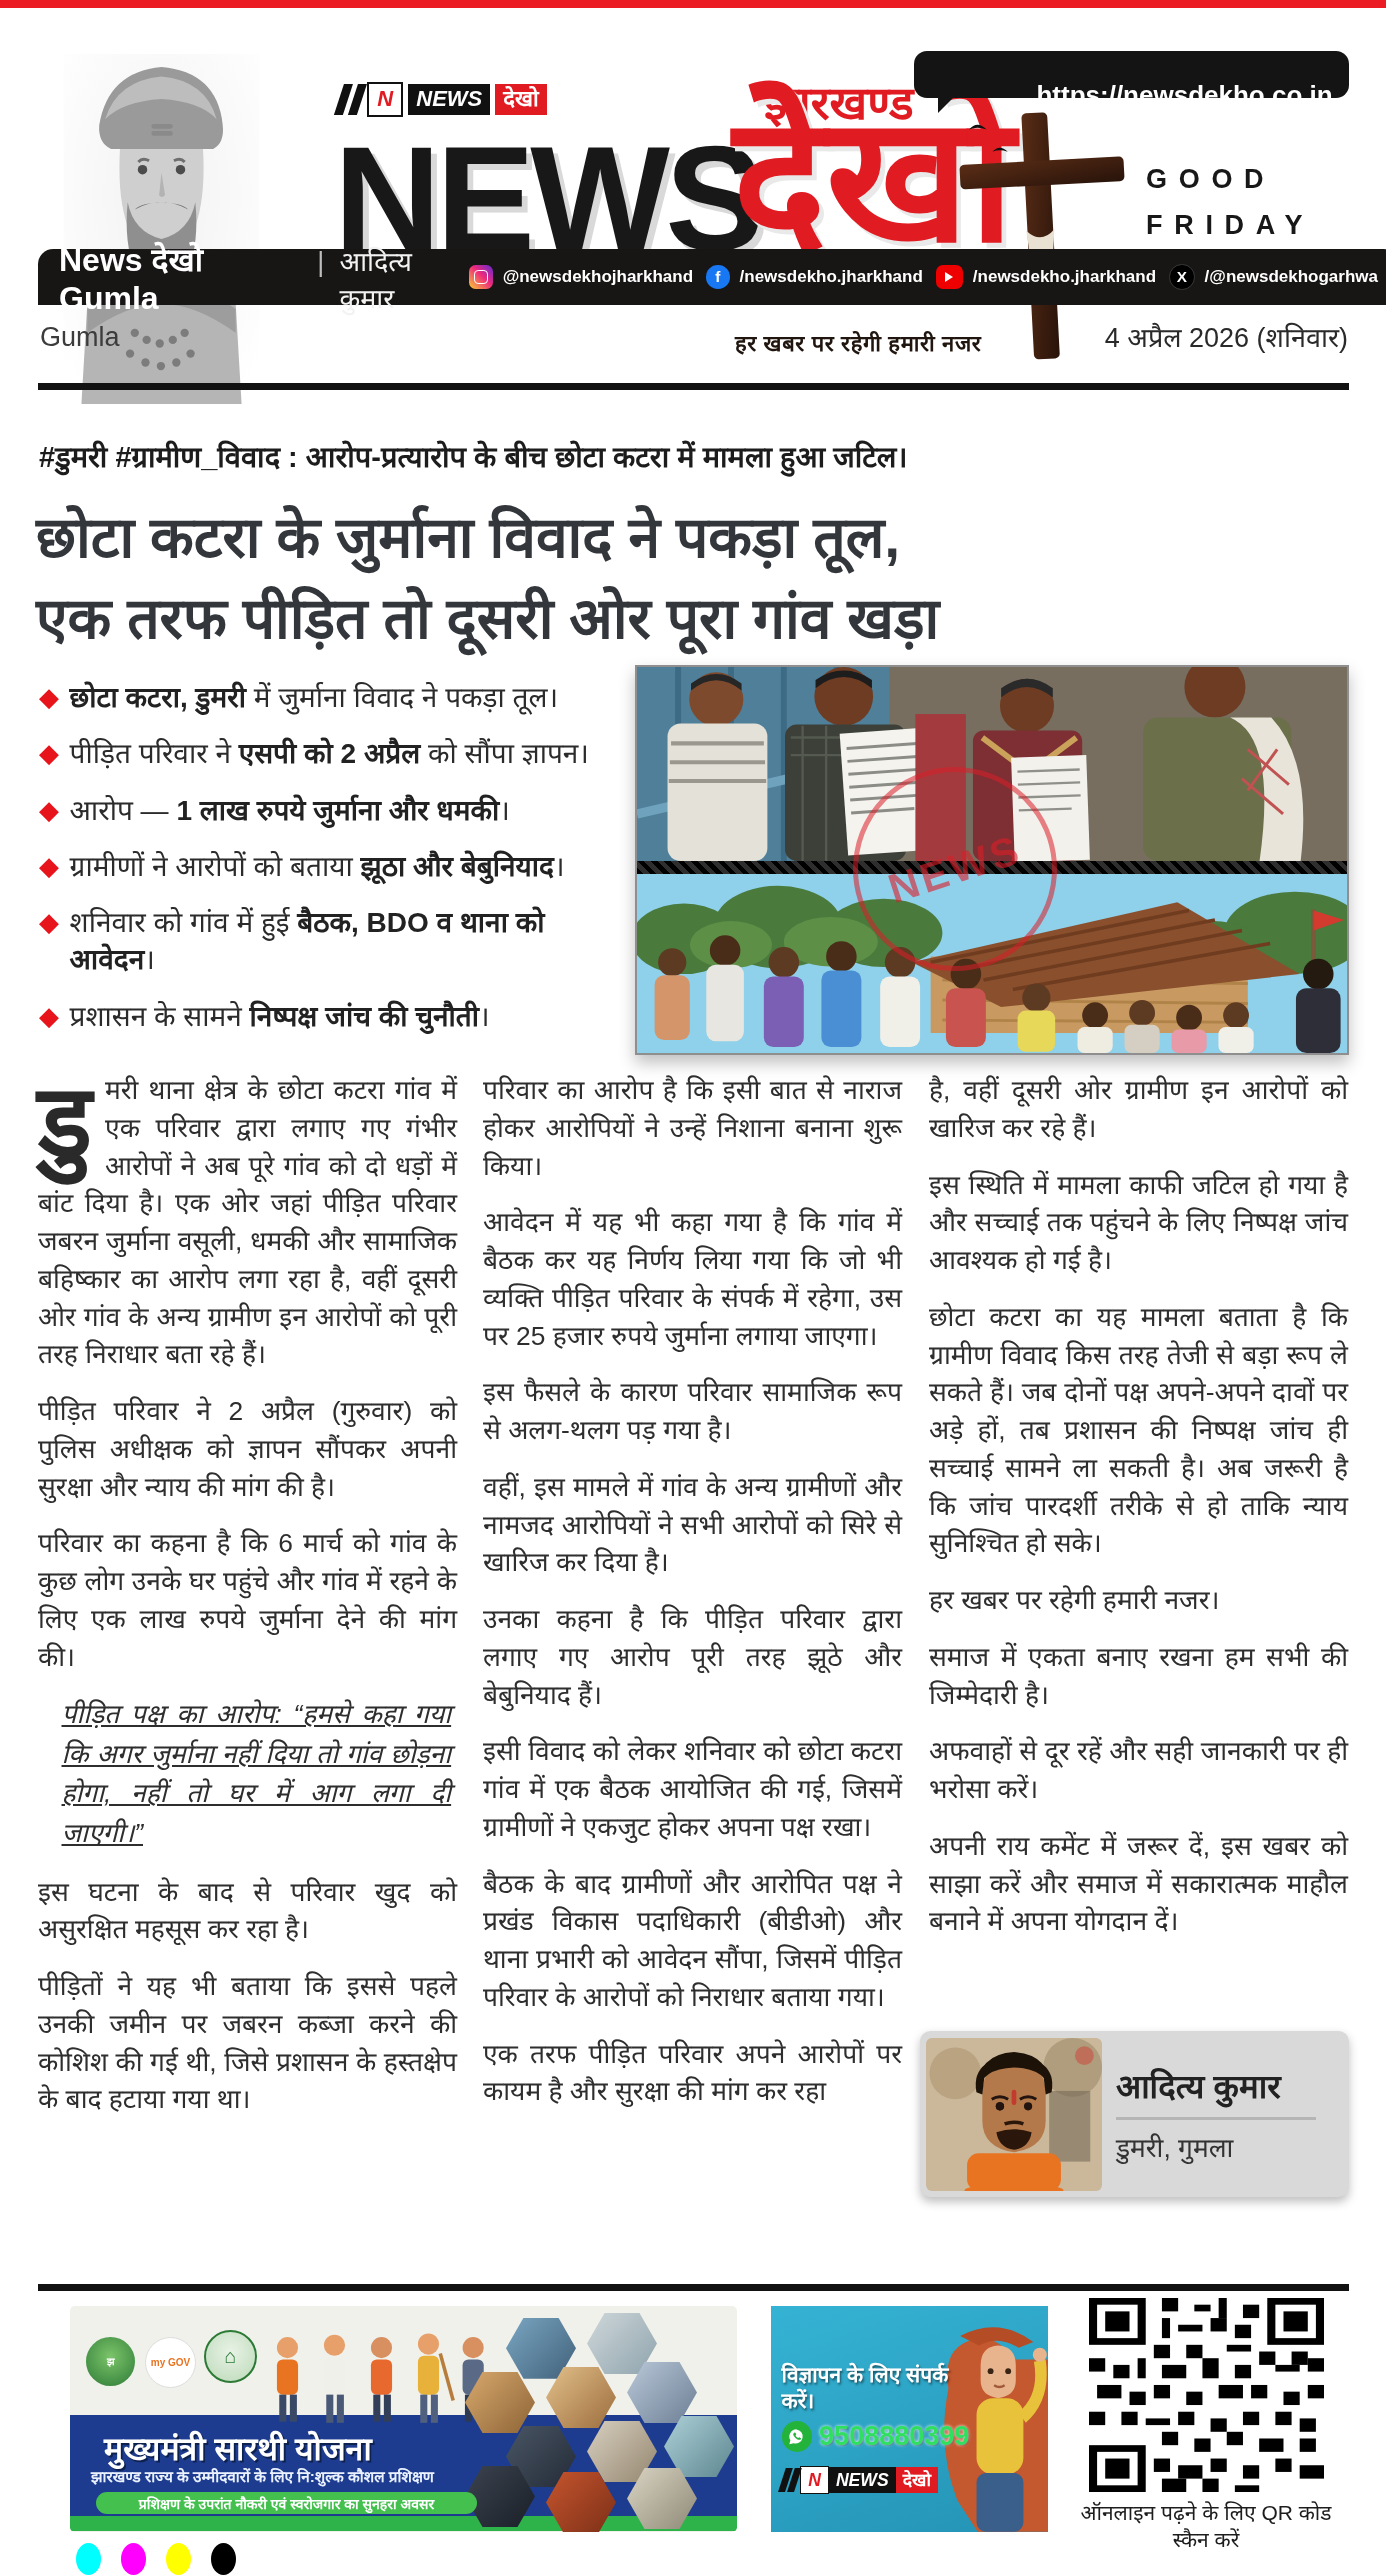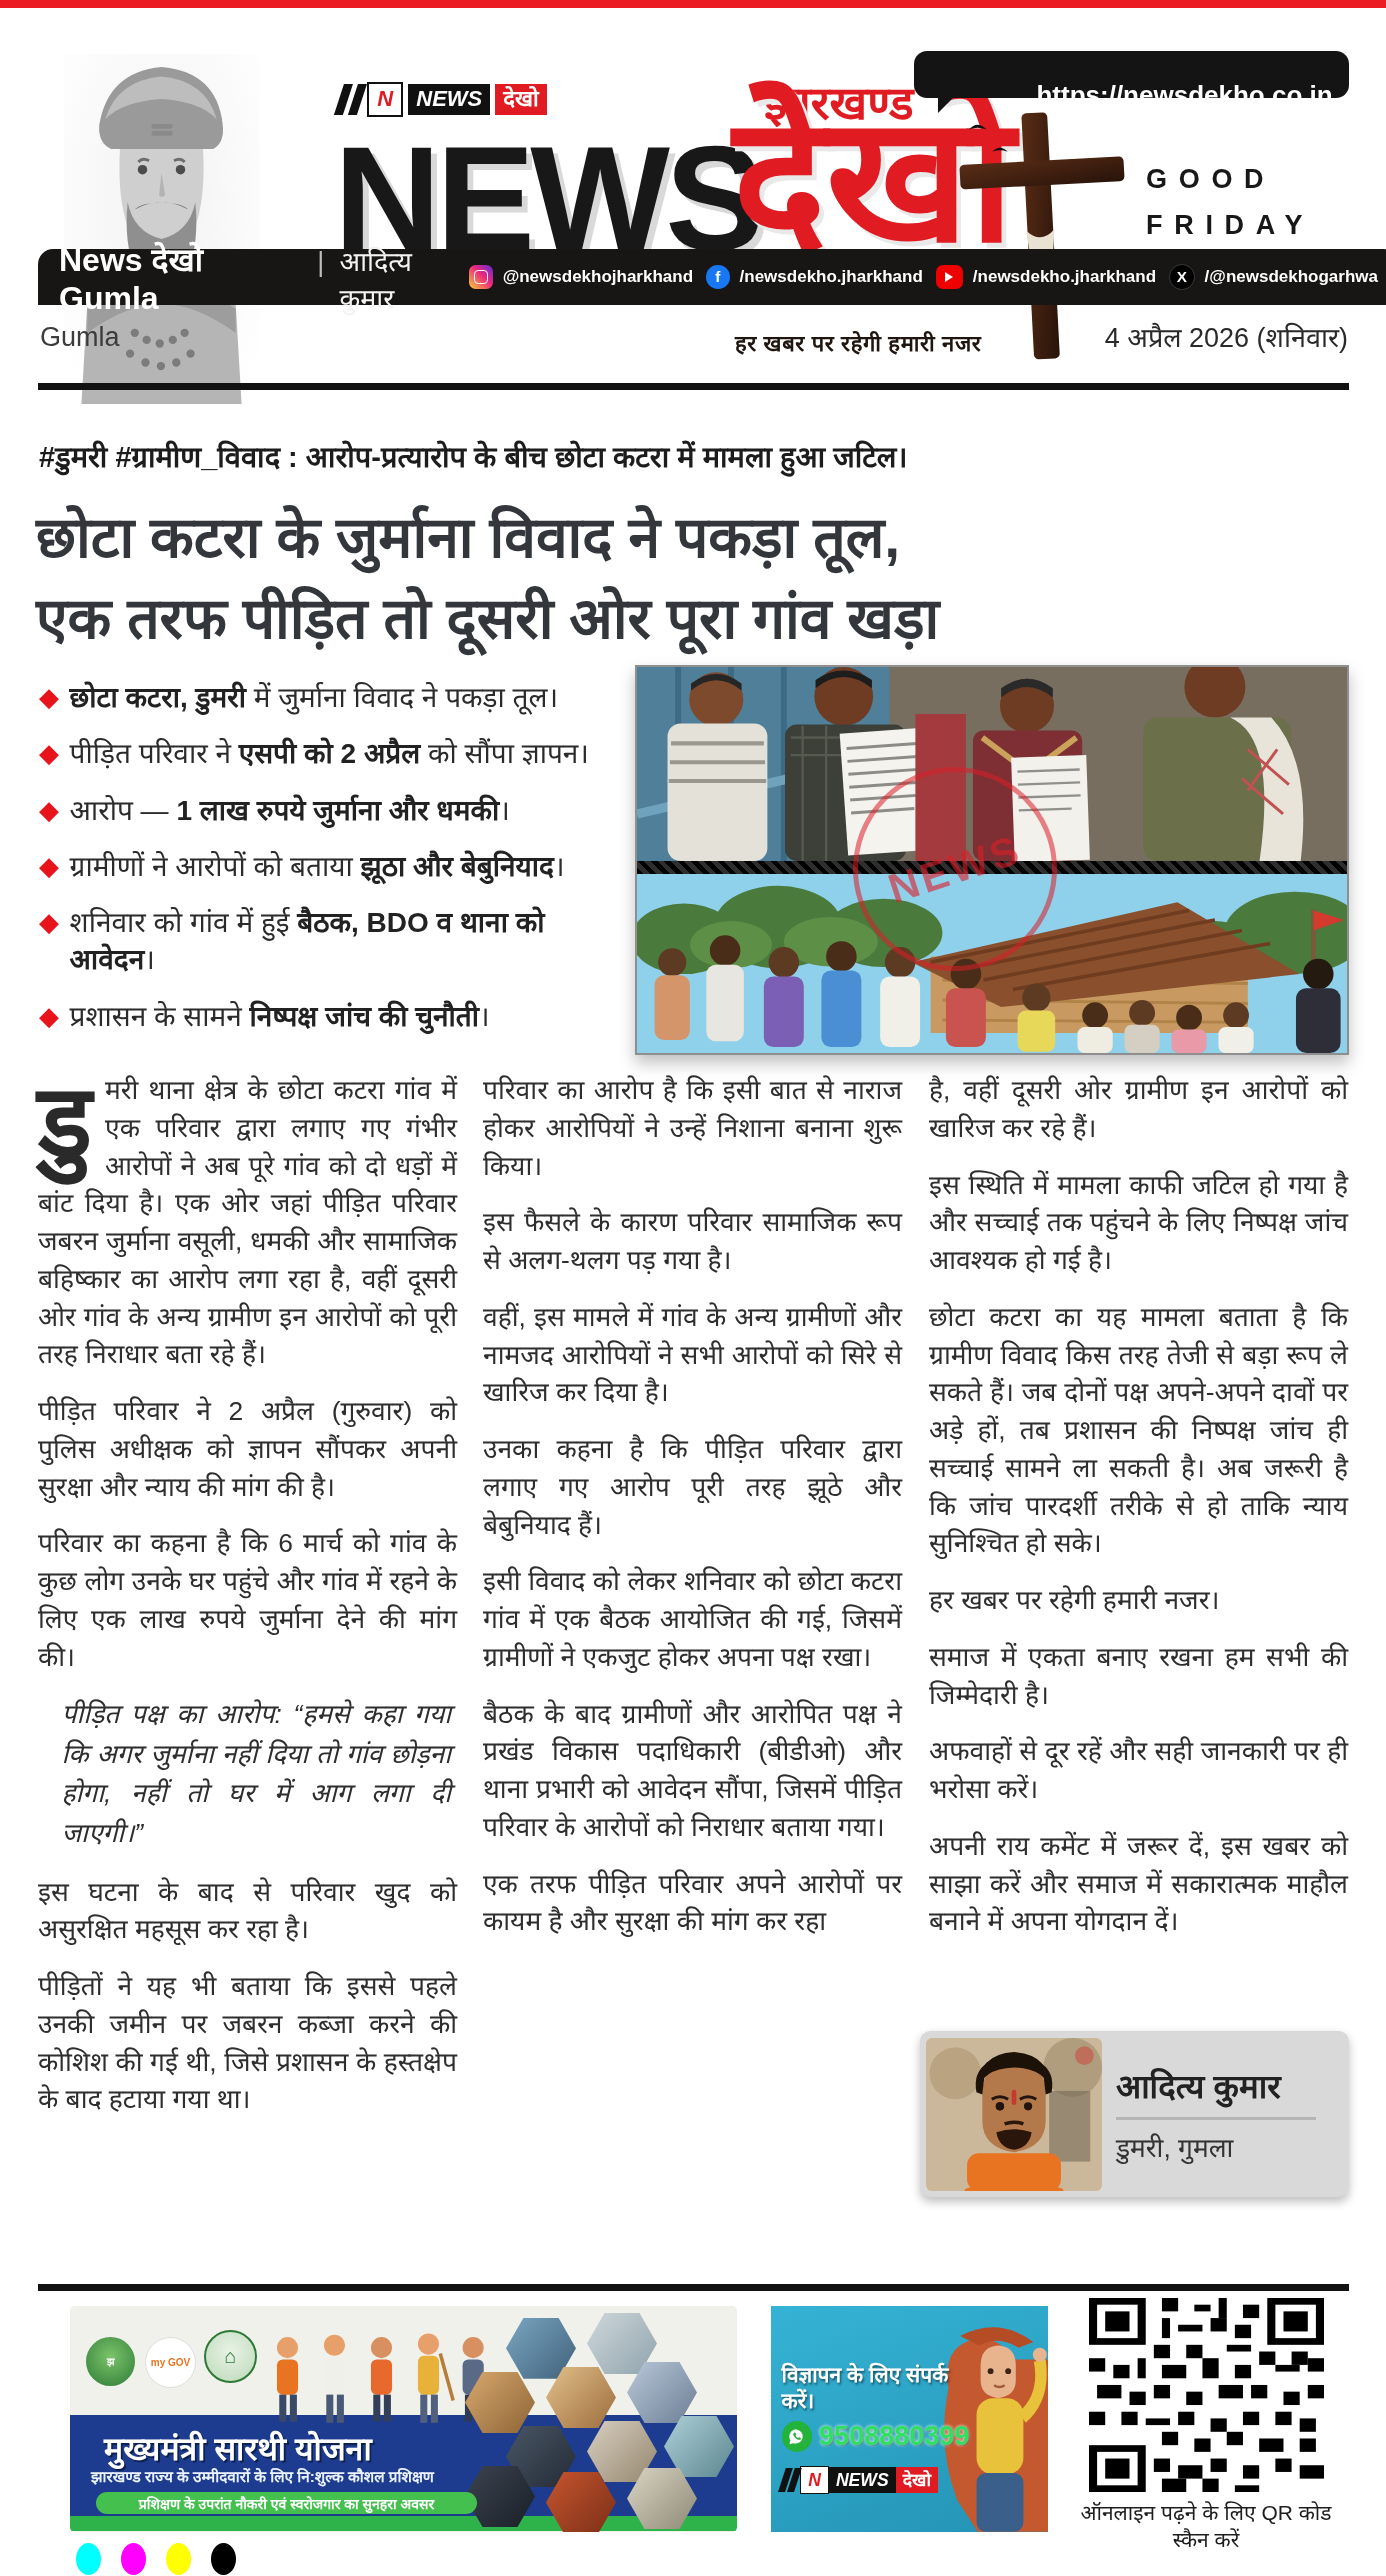--- a/index.html
+++ b/index.html
@@ -74,21 +74,21 @@
   #photo-bottom{position:absolute;left:0;top:207px;width:100%;height:179px;overflow:hidden;}
   #watermark{position:absolute;left:216px;top:100px;width:194px;height:194px;border:5.9px solid rgba(220,30,40,.55);
              border-radius:50%;display:flex;align-items:center;justify-content:center;transform:rotate(-18deg);}
   #watermark span{color:rgba(220,30,40,.6);font-size:41px;font-weight:900;letter-spacing:3.5px;}
 
   
   .col{position:absolute;top:1072px;width:419px;}
   #col1{left:38px;} #col2{left:483px;} #col3{left:929px;}
   .para{font-size:26.4px;line-height:1.43;text-align:justify;color:#2e2e2e;margin:0 0 19px;}
   .dropcap{float:left;font-size:101px;line-height:.82;font-weight:800;color:#2a2a2a;margin:8.2px 13px 0 0;}
-  .quote{font-style:italic;margin:5.9px 5.9px 20px 23.5px;font-size:26.4px;line-height:1.5;color:#2e2e2e;text-align:justify;}
+  .quote{font-style:italic;margin:5.9px 5.9px 20px 23.5px;font-size:26.4px;line-height:1.5;color:#2e2e2e;text-align:justify;text-decoration:underline;}
 
   
   #author-card{left:920px;top:2031px;width:429px;height:166px;background:#d9d9d9;border-radius:10.6px;
                box-shadow:0 4.7px 9.4px rgba(0,0,0,.25);display:flex;align-items:center;padding:5.9px;box-sizing:border-box;gap:14px;}
   #author-photo{width:176px;height:153px;border-radius:5.9px;overflow:hidden;flex:0 0 auto;}
   #author-name{font-size:33px;font-weight:800;color:#222;}
   #author-div{width:200px;height:2.9px;background:#b5b5b5;margin:9.4px 0;}
   #author-loc{font-size:26.4px;color:#333;}
 
   
@@ -407,20 +407,21 @@
     <p class="para"><span class="dropcap">डु</span><span>मरी थाना क्षेत्र के छोटा कटरा गांव में एक परिवार द्वारा लगाए गए गंभीर आरोपों ने अब पूरे गांव को दो धड़ों में बांट दिया है। एक ओर जहां पीड़ित परिवार जबरन जुर्माना वसूली, धमकी और सामाजिक बहिष्कार का आरोप लगा रहा है, वहीं दूसरी ओर गांव के अन्य ग्रामीण इन आरोपों को पूरी तरह निराधार बता रहे हैं।</span></p>
     <p class="para">पीड़ित परिवार ने 2 अप्रैल (गुरुवार) को पुलिस अधीक्षक को ज्ञापन सौंपकर अपनी सुरक्षा और न्याय की मांग की है।</p>
     <p class="para">परिवार का कहना है कि 6 मार्च को गांव के कुछ लोग उनके घर पहुंचे और गांव में रहने के लिए एक लाख रुपये जुर्माना देने की मांग की।</p>
     <p class="quote">पीड़ित पक्ष का आरोप: “हमसे कहा गया कि अगर जुर्माना नहीं दिया तो गांव छोड़ना होगा, नहीं तो घर में आग लगा दी जाएगी।”</p>
     <p class="para">इस घटना के बाद से परिवार खुद को असुरक्षित महसूस कर रहा है।</p>
     <p class="para">पीड़ितों ने यह भी बताया कि इससे पहले उनकी जमीन पर जबरन कब्जा करने की कोशिश की गई थी, जिसे प्रशासन के हस्तक्षेप के बाद हटाया गया था।</p>
   </div>
 
   <div class="col" id="col2">
     <p class="para">परिवार का आरोप है कि इसी बात से नाराज होकर आरोपियों ने उन्हें निशाना बनाना शुरू किया।</p>
+    <p class="para">आवेदन में यह भी कहा गया है कि गांव में बैठक कर यह निर्णय लिया गया कि जो भी व्यक्ति पीड़ित परिवार के संपर्क में रहेगा, उस पर 25 हजार रुपये जुर्माना लगाया जाएगा।</p>
     <p class="para">इस फैसले के कारण परिवार सामाजिक रूप से अलग-थलग पड़ गया है।</p>
     <p class="para">वहीं, इस मामले में गांव के अन्य ग्रामीणों और नामजद आरोपियों ने सभी आरोपों को सिरे से खारिज कर दिया है।</p>
     <p class="para">उनका कहना है कि पीड़ित परिवार द्वारा लगाए गए आरोप पूरी तरह झूठे और बेबुनियाद हैं।</p>
     <p class="para">इसी विवाद को लेकर शनिवार को छोटा कटरा गांव में एक बैठक आयोजित की गई, जिसमें ग्रामीणों ने एकजुट होकर अपना पक्ष रखा।</p>
     <p class="para">बैठक के बाद ग्रामीणों और आरोपित पक्ष ने प्रखंड विकास पदाधिकारी (बीडीओ) और थाना प्रभारी को आवेदन सौंपा, जिसमें पीड़ित परिवार के आरोपों को निराधार बताया गया।</p>
     <p class="para">एक तरफ पीड़ित परिवार अपने आरोपों पर कायम है और सुरक्षा की मांग कर रहा</p>
   </div>
 
   <div class="col" id="col3">
     <p class="para">है, वहीं दूसरी ओर ग्रामीण इन आरोपों को खारिज कर रहे हैं।</p>

